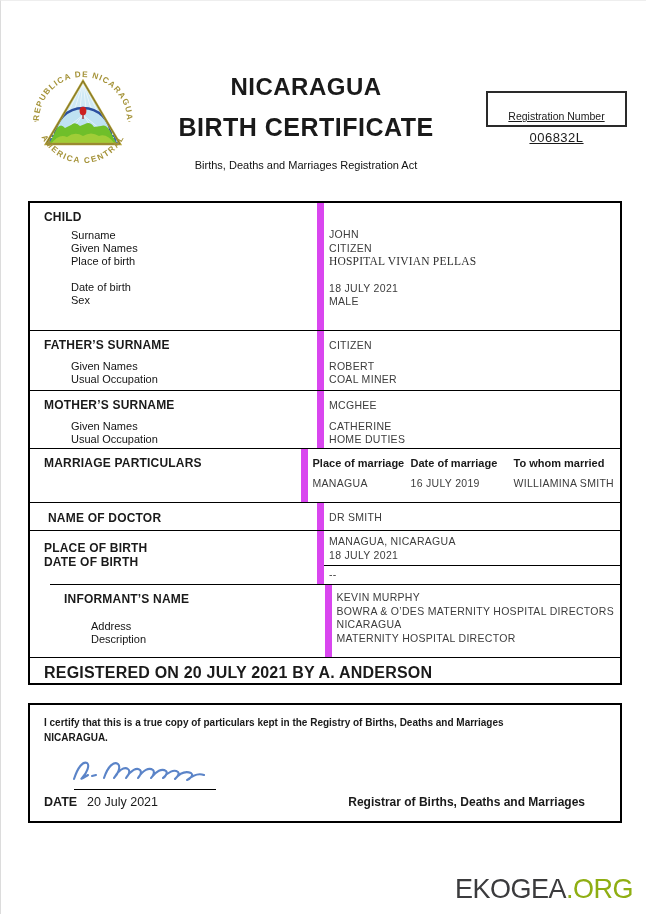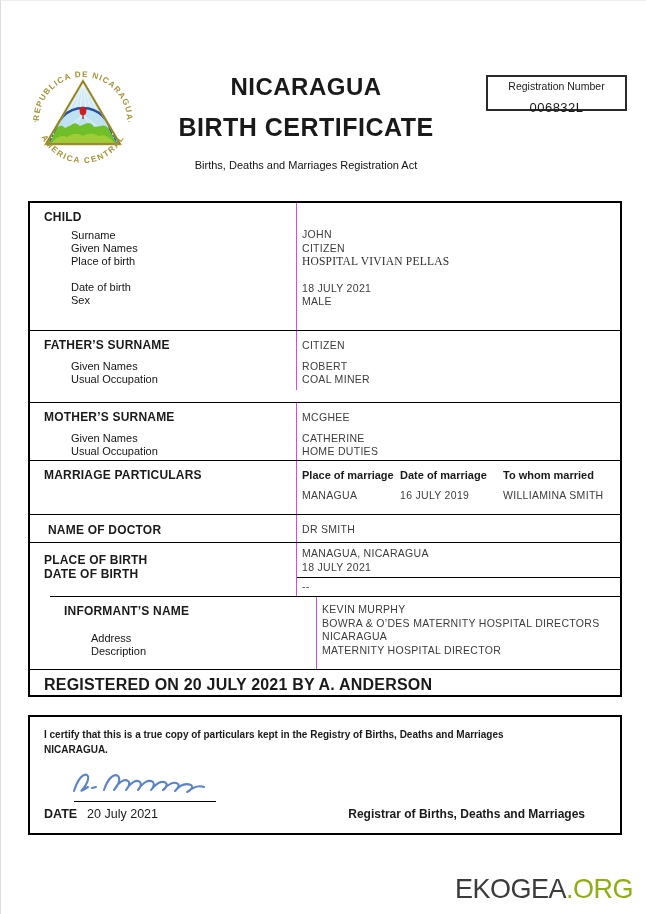--- a/index.html
+++ b/index.html
@@ -11,45 +11,45 @@
   }
 
   
   .header { position:relative; height:200px; }
   .emblem { position:absolute; left:26px; top:64px; }
   .title-block { position:absolute; left:140px; top:72px; width:330px; text-align:center; }
   .country { font-size:24px; font-weight:bold; letter-spacing:.5px; }
   .cert-title { font-size:25px; font-weight:bold; margin-top:12px; letter-spacing:.5px; }
   .subtitle { font-size:11px; margin-top:17px; color:#111; }
   .reg-box {
-    position:absolute; right:19px; top:74px; width:141px; height:36px;
-    border:2px solid #2a2a2a; text-align:center; padding-top:3px;
+    position:absolute; right:19px; top:90px; width:141px; height:36px;
+    border:2px solid #2a2a2a; text-align:center; padding-top:17px;text-decoration:underline;
   }
   .reg-label { font-size:10.5px; }
   .reg-value { font-size:13px; margin-top:8px; letter-spacing:.5px; }
 
   
   .cert-table { margin:0 25px 0 27px; width:594px; border:2px solid #000; }
   .row { display:flex; }
   .row + .row { border-top:1px solid #000; }
-  .row .left { width:267px; border-right:1px solid #d946ef; padding:7px 17px 0 14px; }
+  .row .left { width:294px; border-right:7px solid #d946ef; padding:7px 17px 0 14px; }
   .row .right { flex:1; padding:7px 6px 0 5px; }
   .sec-title { font-size:12px; font-weight:bold; letter-spacing:.2px; }
   .lbl { font-size:11px; line-height:13px; color:#141414; }
   .sub-labels { padding-left:27px; }
   .mono { font-family:Liberation Sans, sans-serif; font-size:10.5px; line-height:13.5px; color:#3c3c3c; letter-spacing:.3px; white-space:pre; }
   .serifval { font-family:"Liberation Serif","DejaVu Serif",serif; font-size:11.5px; line-height:13.5px; color:#2e2e2e; letter-spacing:.2px; }
   .spacer13 { height:13px; } .spacer14 { height:14px; } .spacer7 { height:7px; }
 
   .row-child { min-height:127px; }
   .row-child .left .sub-labels { margin-top:5px; }
   .row-child .right { padding-top:25px; }
 
   .row-father { min-height:60px; }
-  .row-mother { min-height:58px;margin-top:12px; }
+  .row-mother { min-height:58px; }
   .row-father .sub-labels, .row-mother .sub-labels { margin-top:8px; }
   .row-father .right, .row-mother .right { padding-top:8px; }
 
   .row-marriage { min-height:54px; }
   .m-cols { display:flex; }
   .m-col1 { width:98px; } .m-col2 { width:103px; } .m-col3 { flex:1; }
   .m-head { font-size:11px; font-weight:bold; line-height:14px; }
   .m-vals { margin-top:7px; }
 
   .row-doctor { min-height:28px; }

